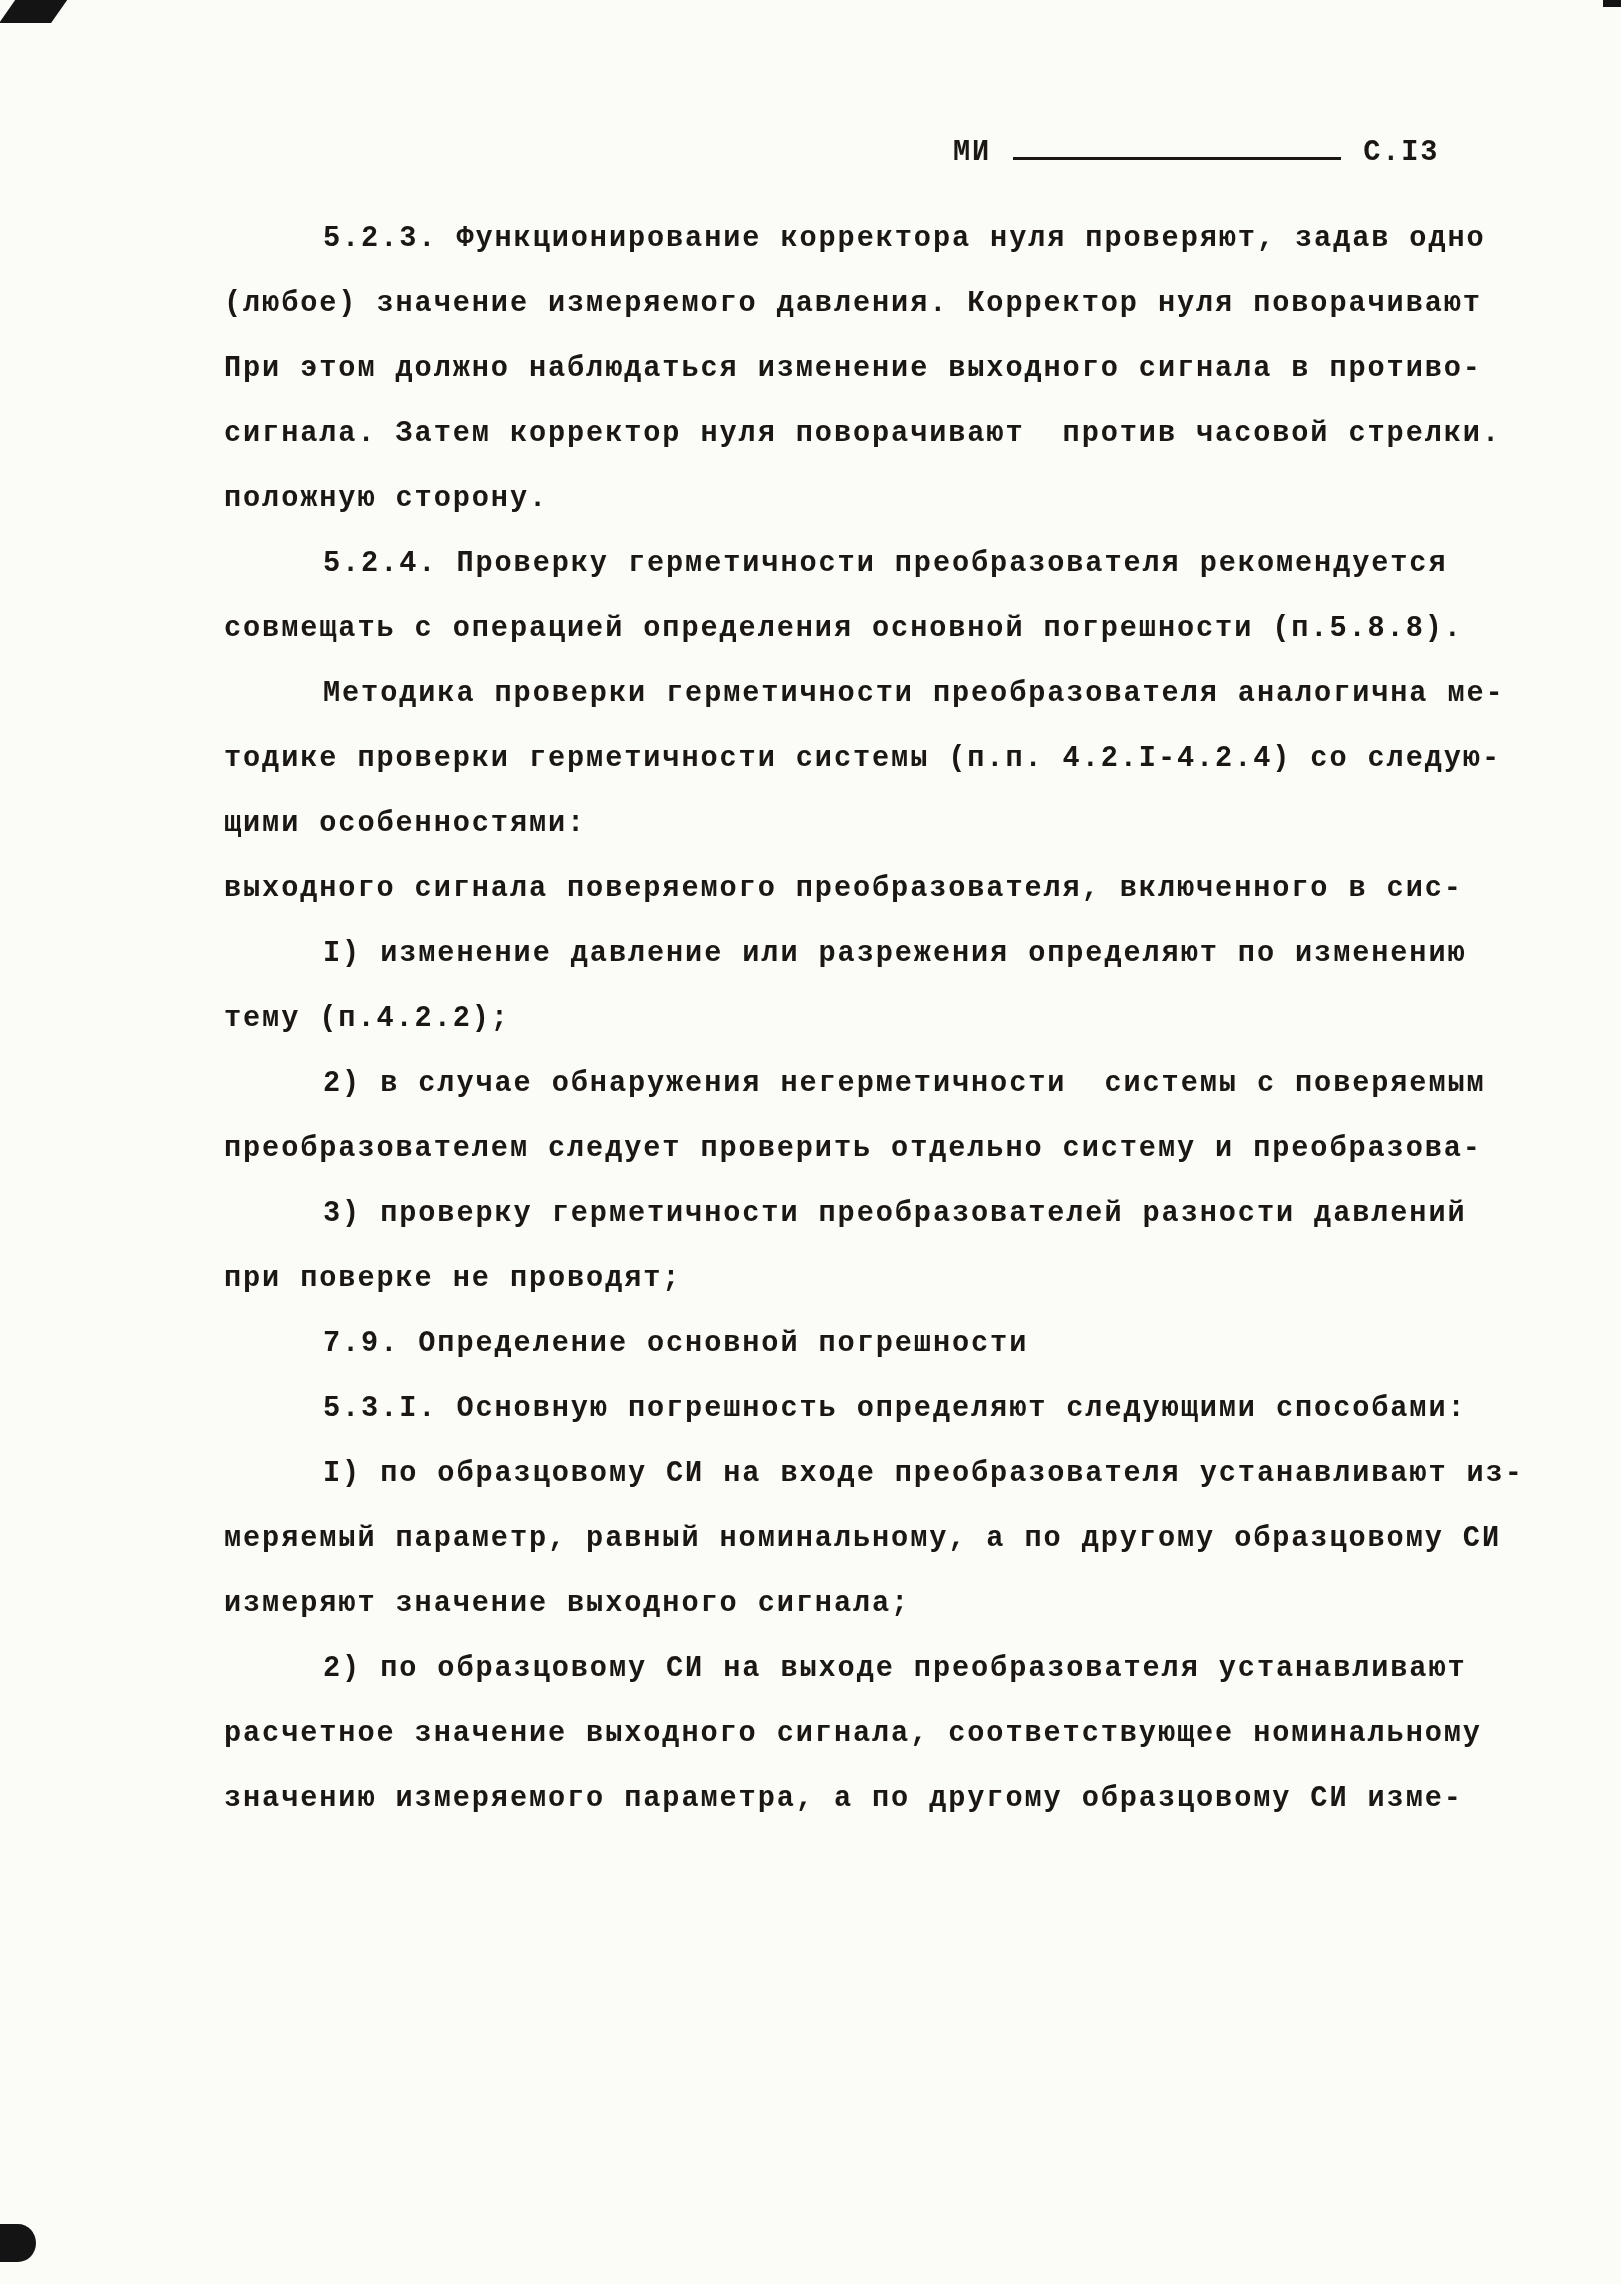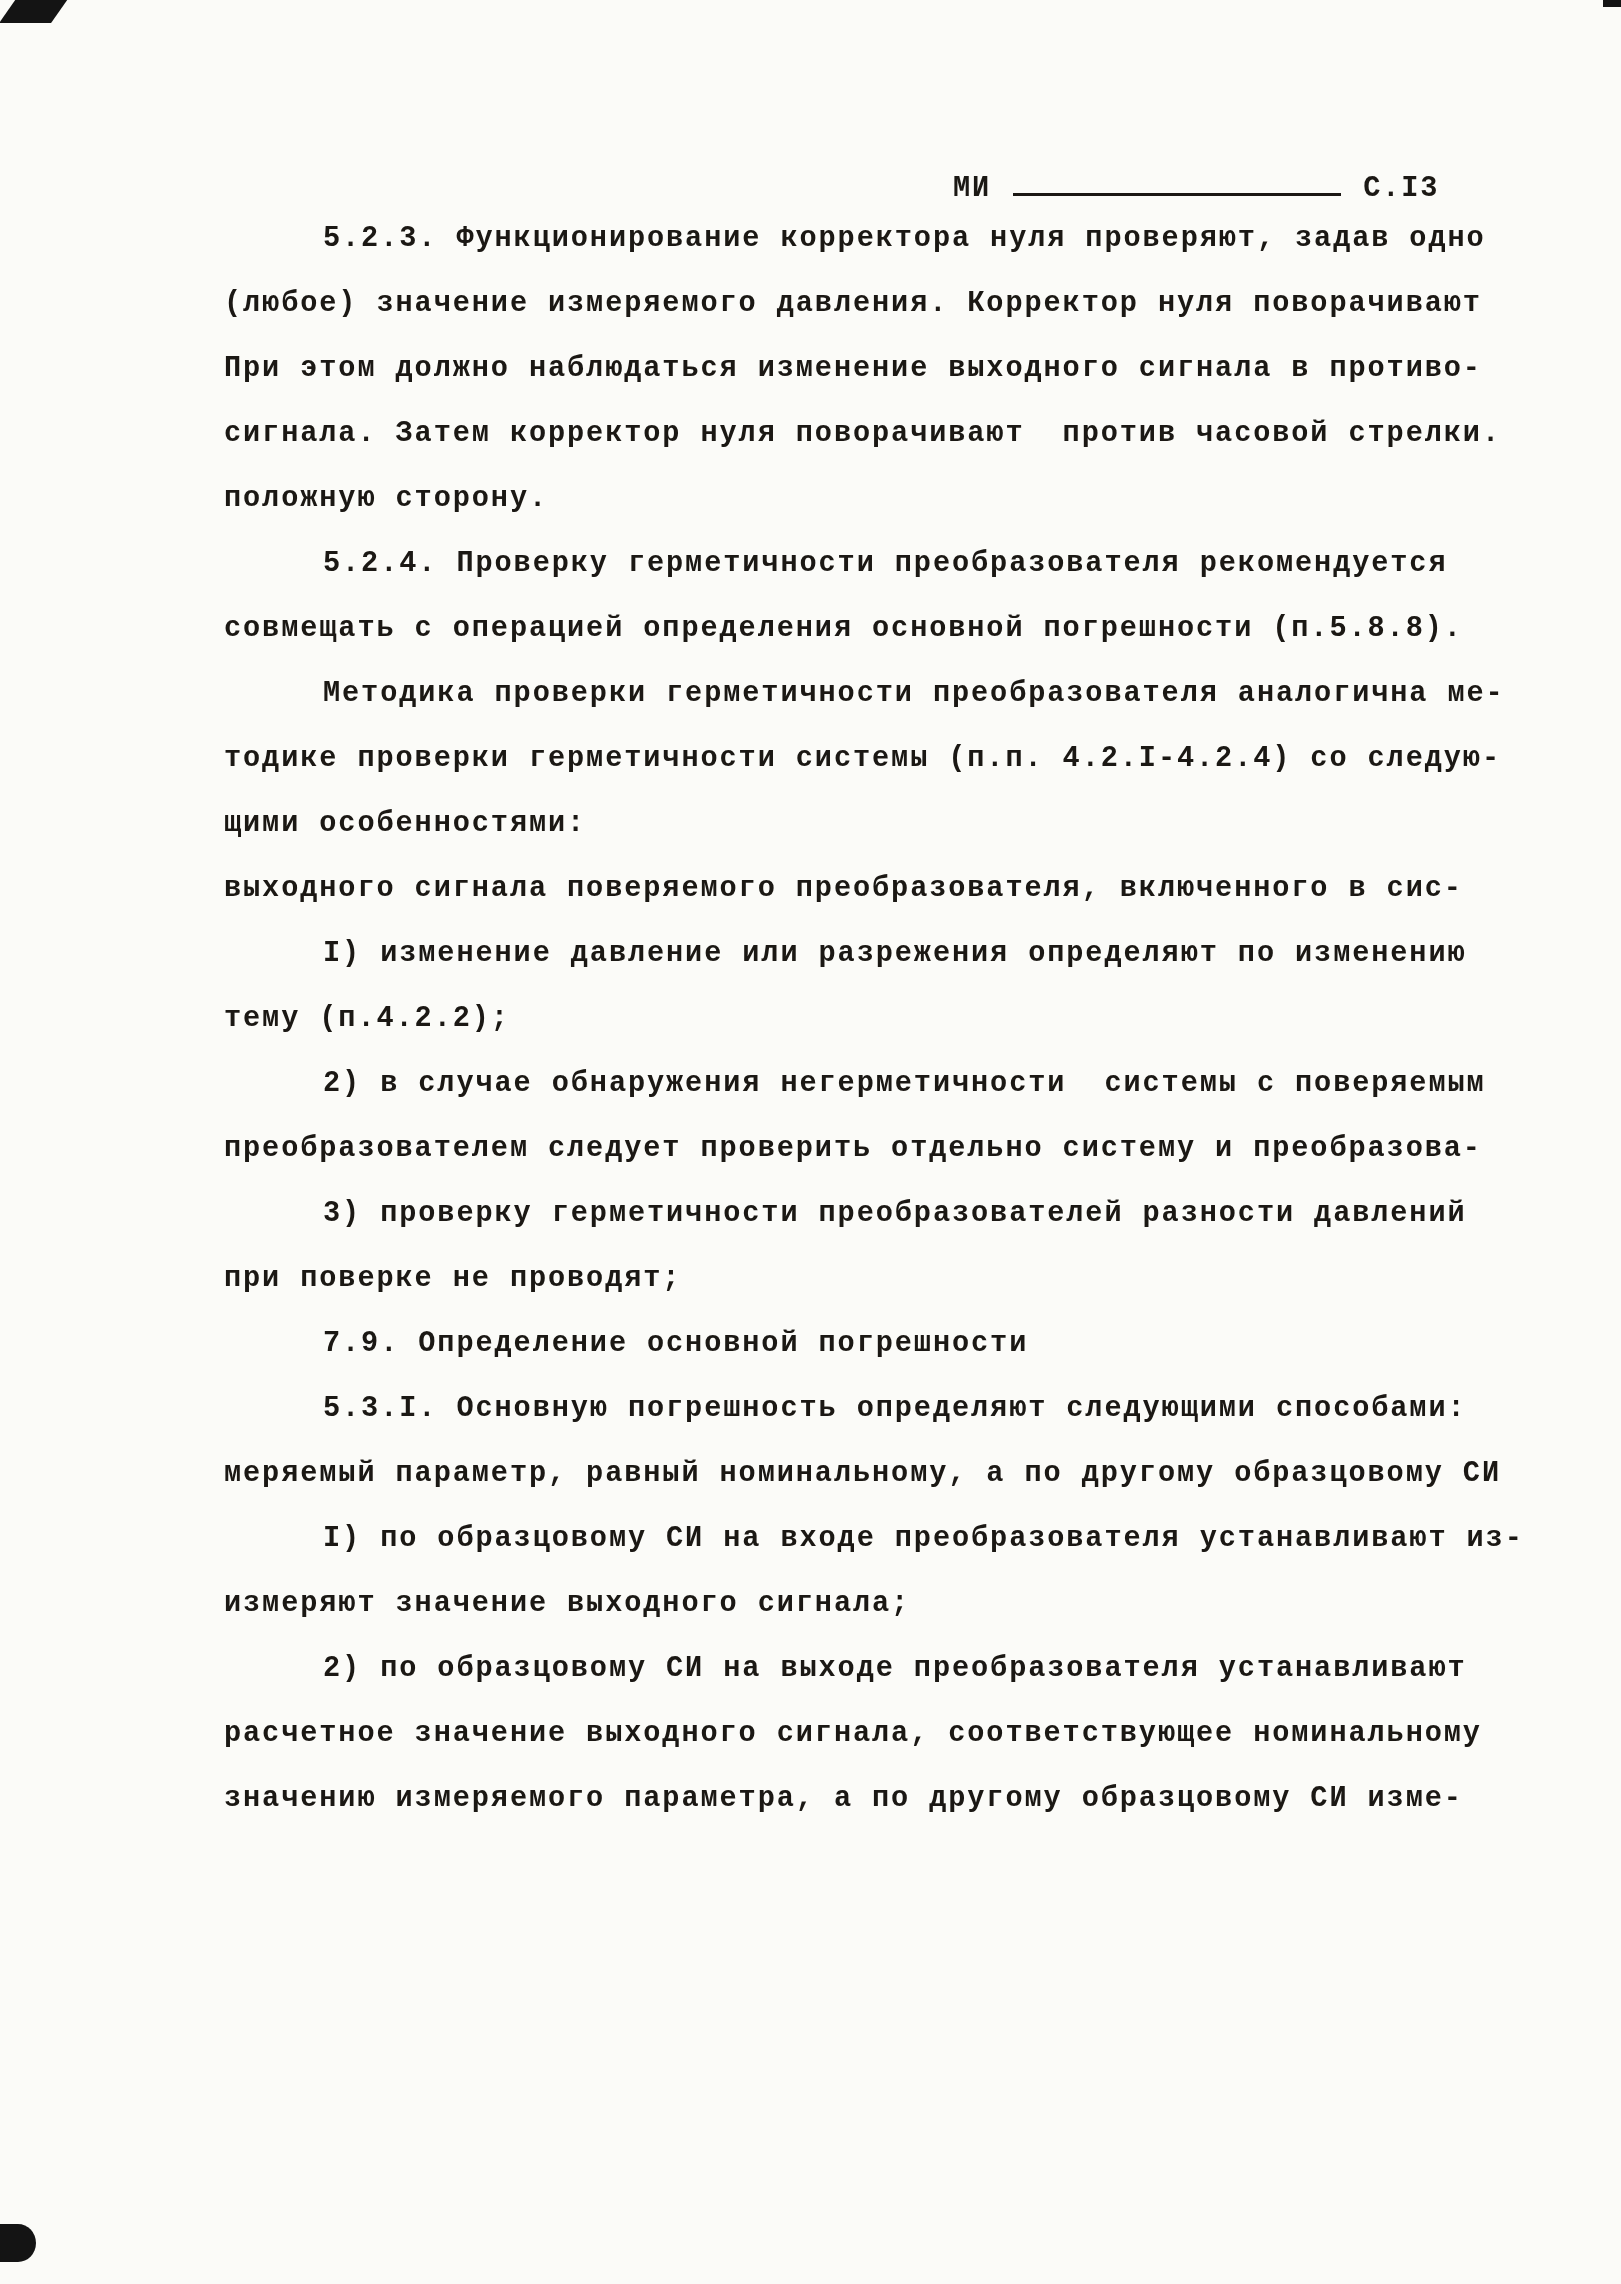--- a/index.html
+++ b/index.html
@@ -15,21 +15,20 @@
   }
   .header {
     position: absolute;
     top: 136px;
     left: 953px;
     display: flex;
     align-items: baseline;
     font-size: 28.6px;
     letter-spacing: 1.9px;
     white-space: pre;
-    margin-top: 36px;
   }
   .blank-rule {
     display: inline-block;
     width: 328px;
     border-bottom: 3.2px solid #1b1814;
     margin: 0 22px;
   }
   .doc-body {
     position: absolute;
     top: 206px;
@@ -72,22 +71,22 @@
       <div class="line">щими особенностями:</div>
       <div class="line">выходного сигнала поверяемого преобразователя, включенного в сис-</div>
       <div class="line indent">I) изменение давление или разрежения определяют по изменению</div>
       <div class="line">тему (п.4.2.2);</div>
       <div class="line indent">2) в случае обнаружения негерметичности  системы с поверяемым</div>
       <div class="line">преобразователем следует проверить отдельно систему и преобразова-</div>
       <div class="line indent">3) проверку герметичности преобразователей разности давлений</div>
       <div class="line">при поверке не проводят;</div>
       <div class="line indent">7.9. Определение основной погрешности</div>
       <div class="line indent">5.3.I. Основную погрешность определяют следующими способами:</div>
+      <div class="line indent">I) по образцовому СИ на входе преобразователя устанавливают из-</div>
       <div class="line">меряемый параметр, равный номинальному, а по другому образцовому СИ</div>
-      <div class="line indent">I) по образцовому СИ на входе преобразователя устанавливают из-</div>
       <div class="line">измеряют значение выходного сигнала;</div>
       <div class="line indent">2) по образцовому СИ на выходе преобразователя устанавливают</div>
       <div class="line">расчетное значение выходного сигнала, соответствующее номинальному</div>
       <div class="line">значению измеряемого параметра, а по другому образцовому СИ изме-</div>
     </div>
 
   <div class="artifact artifact-tl"></div>
   <div class="artifact artifact-tr"></div>
   <div class="artifact artifact-bl"></div>
 </div>

